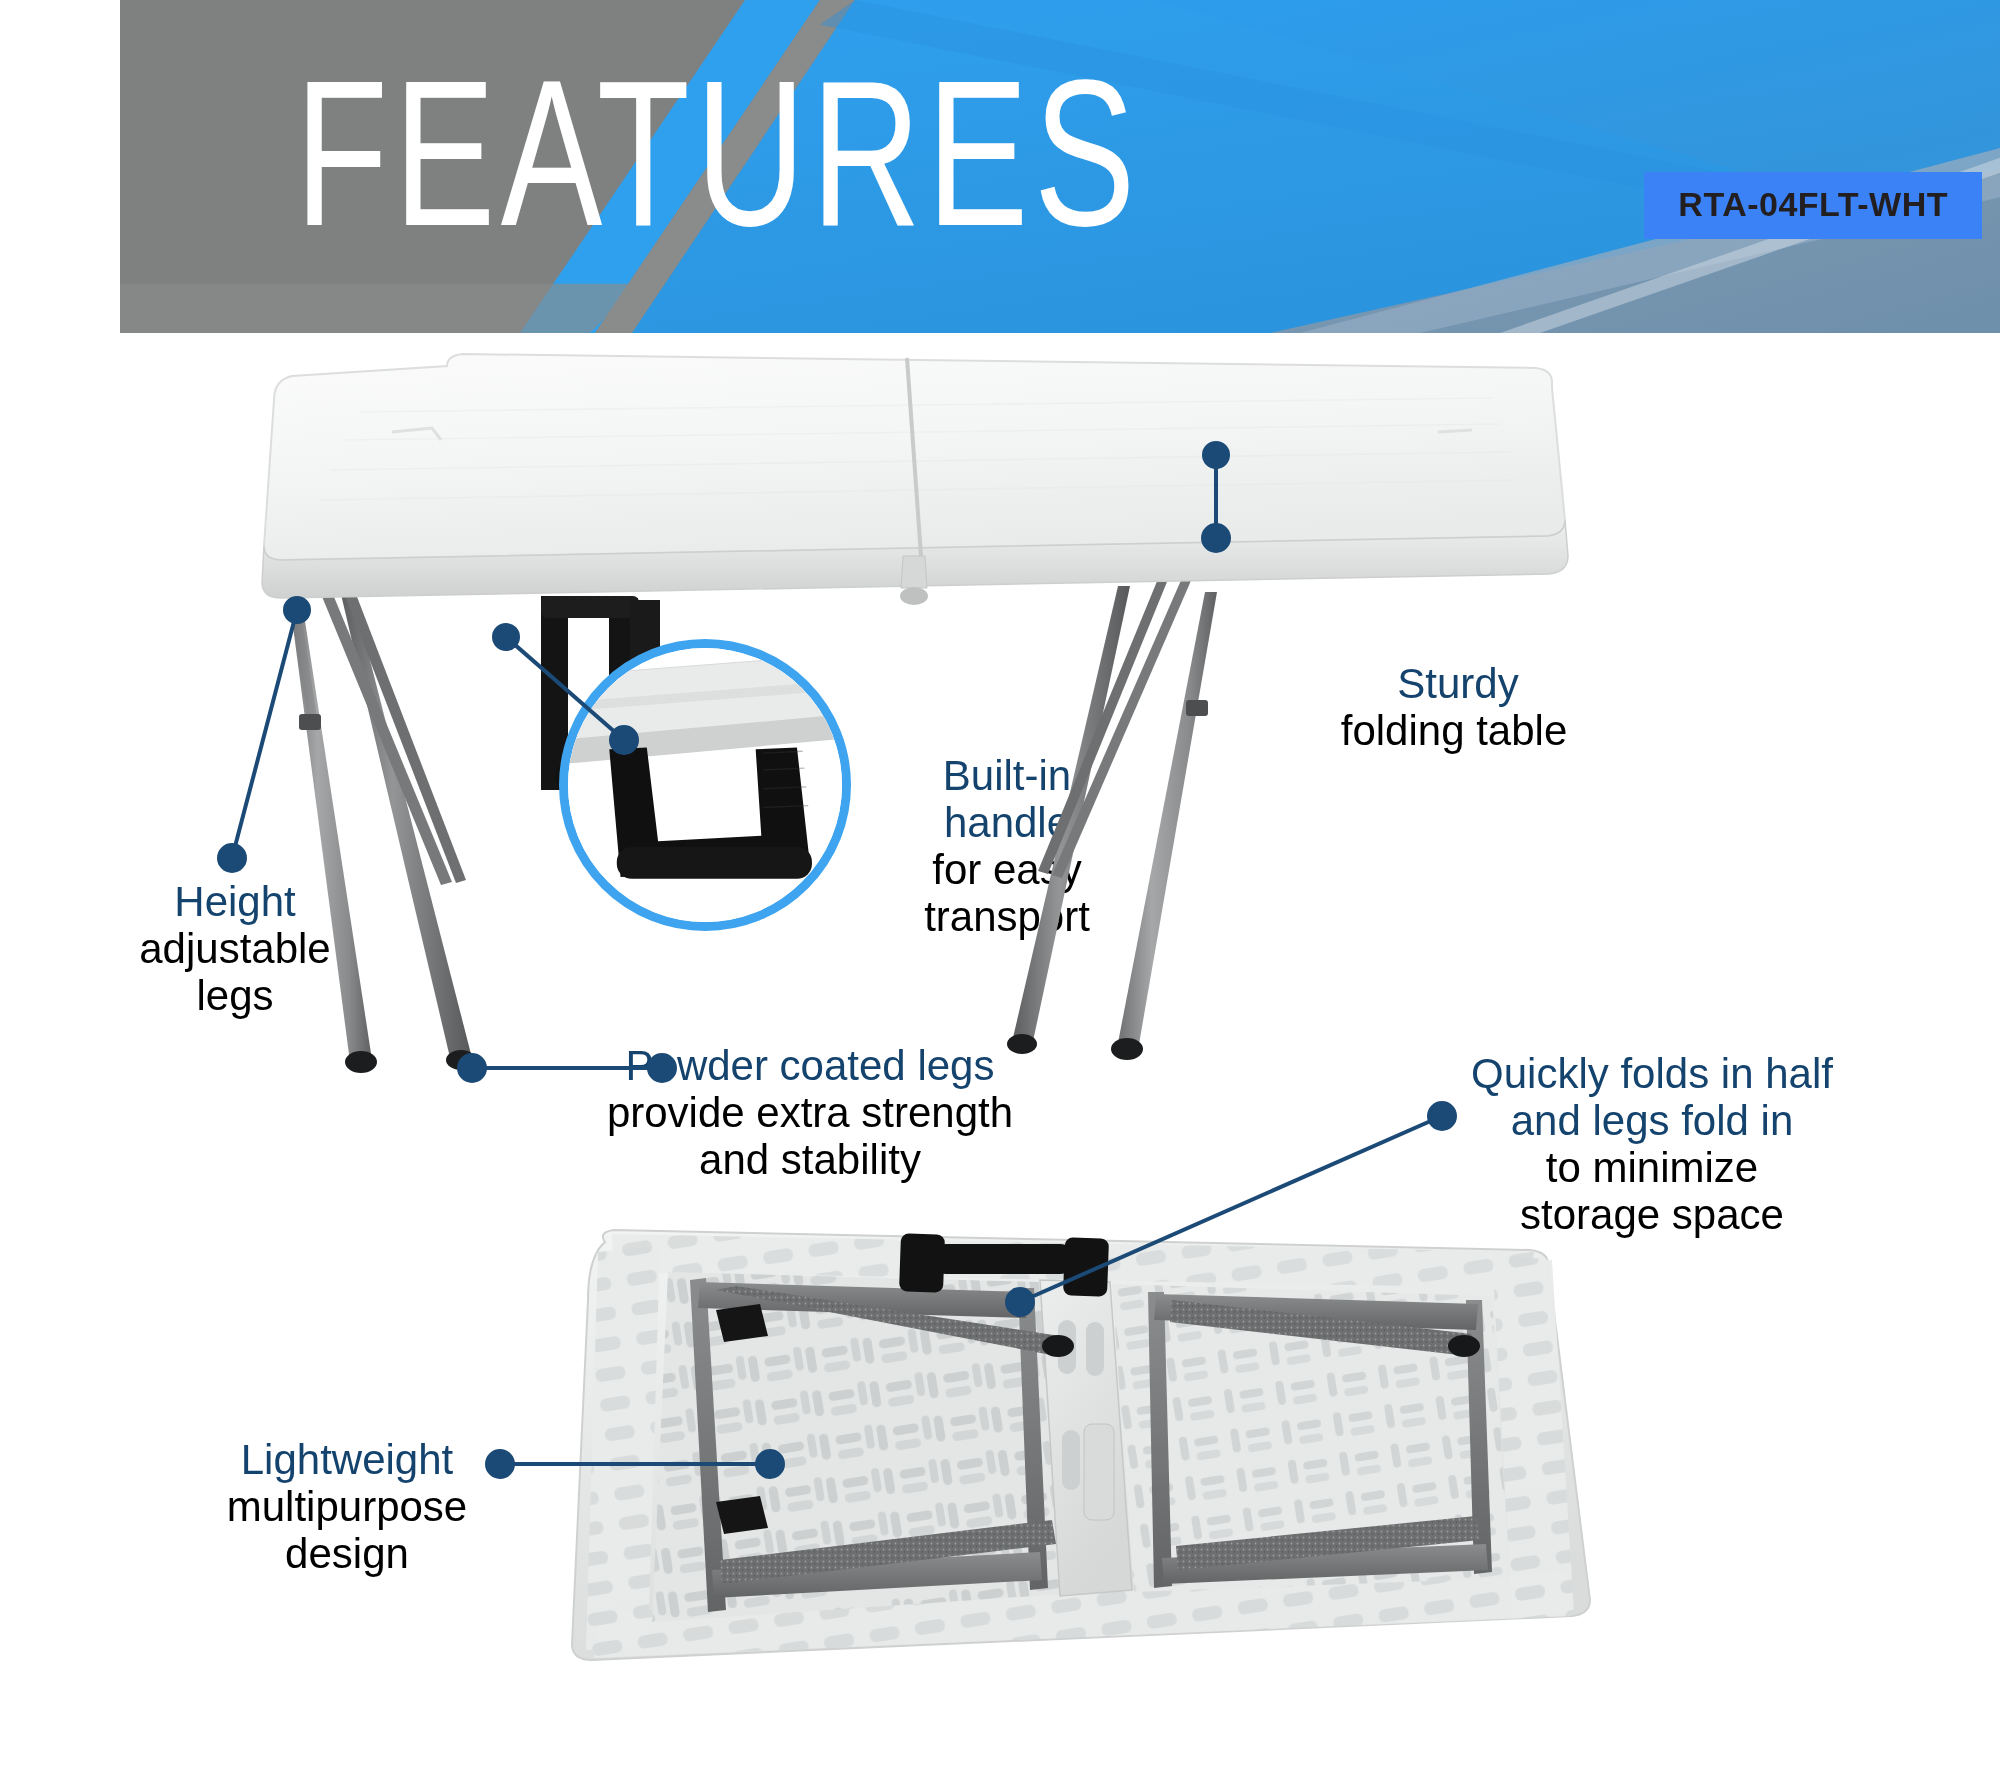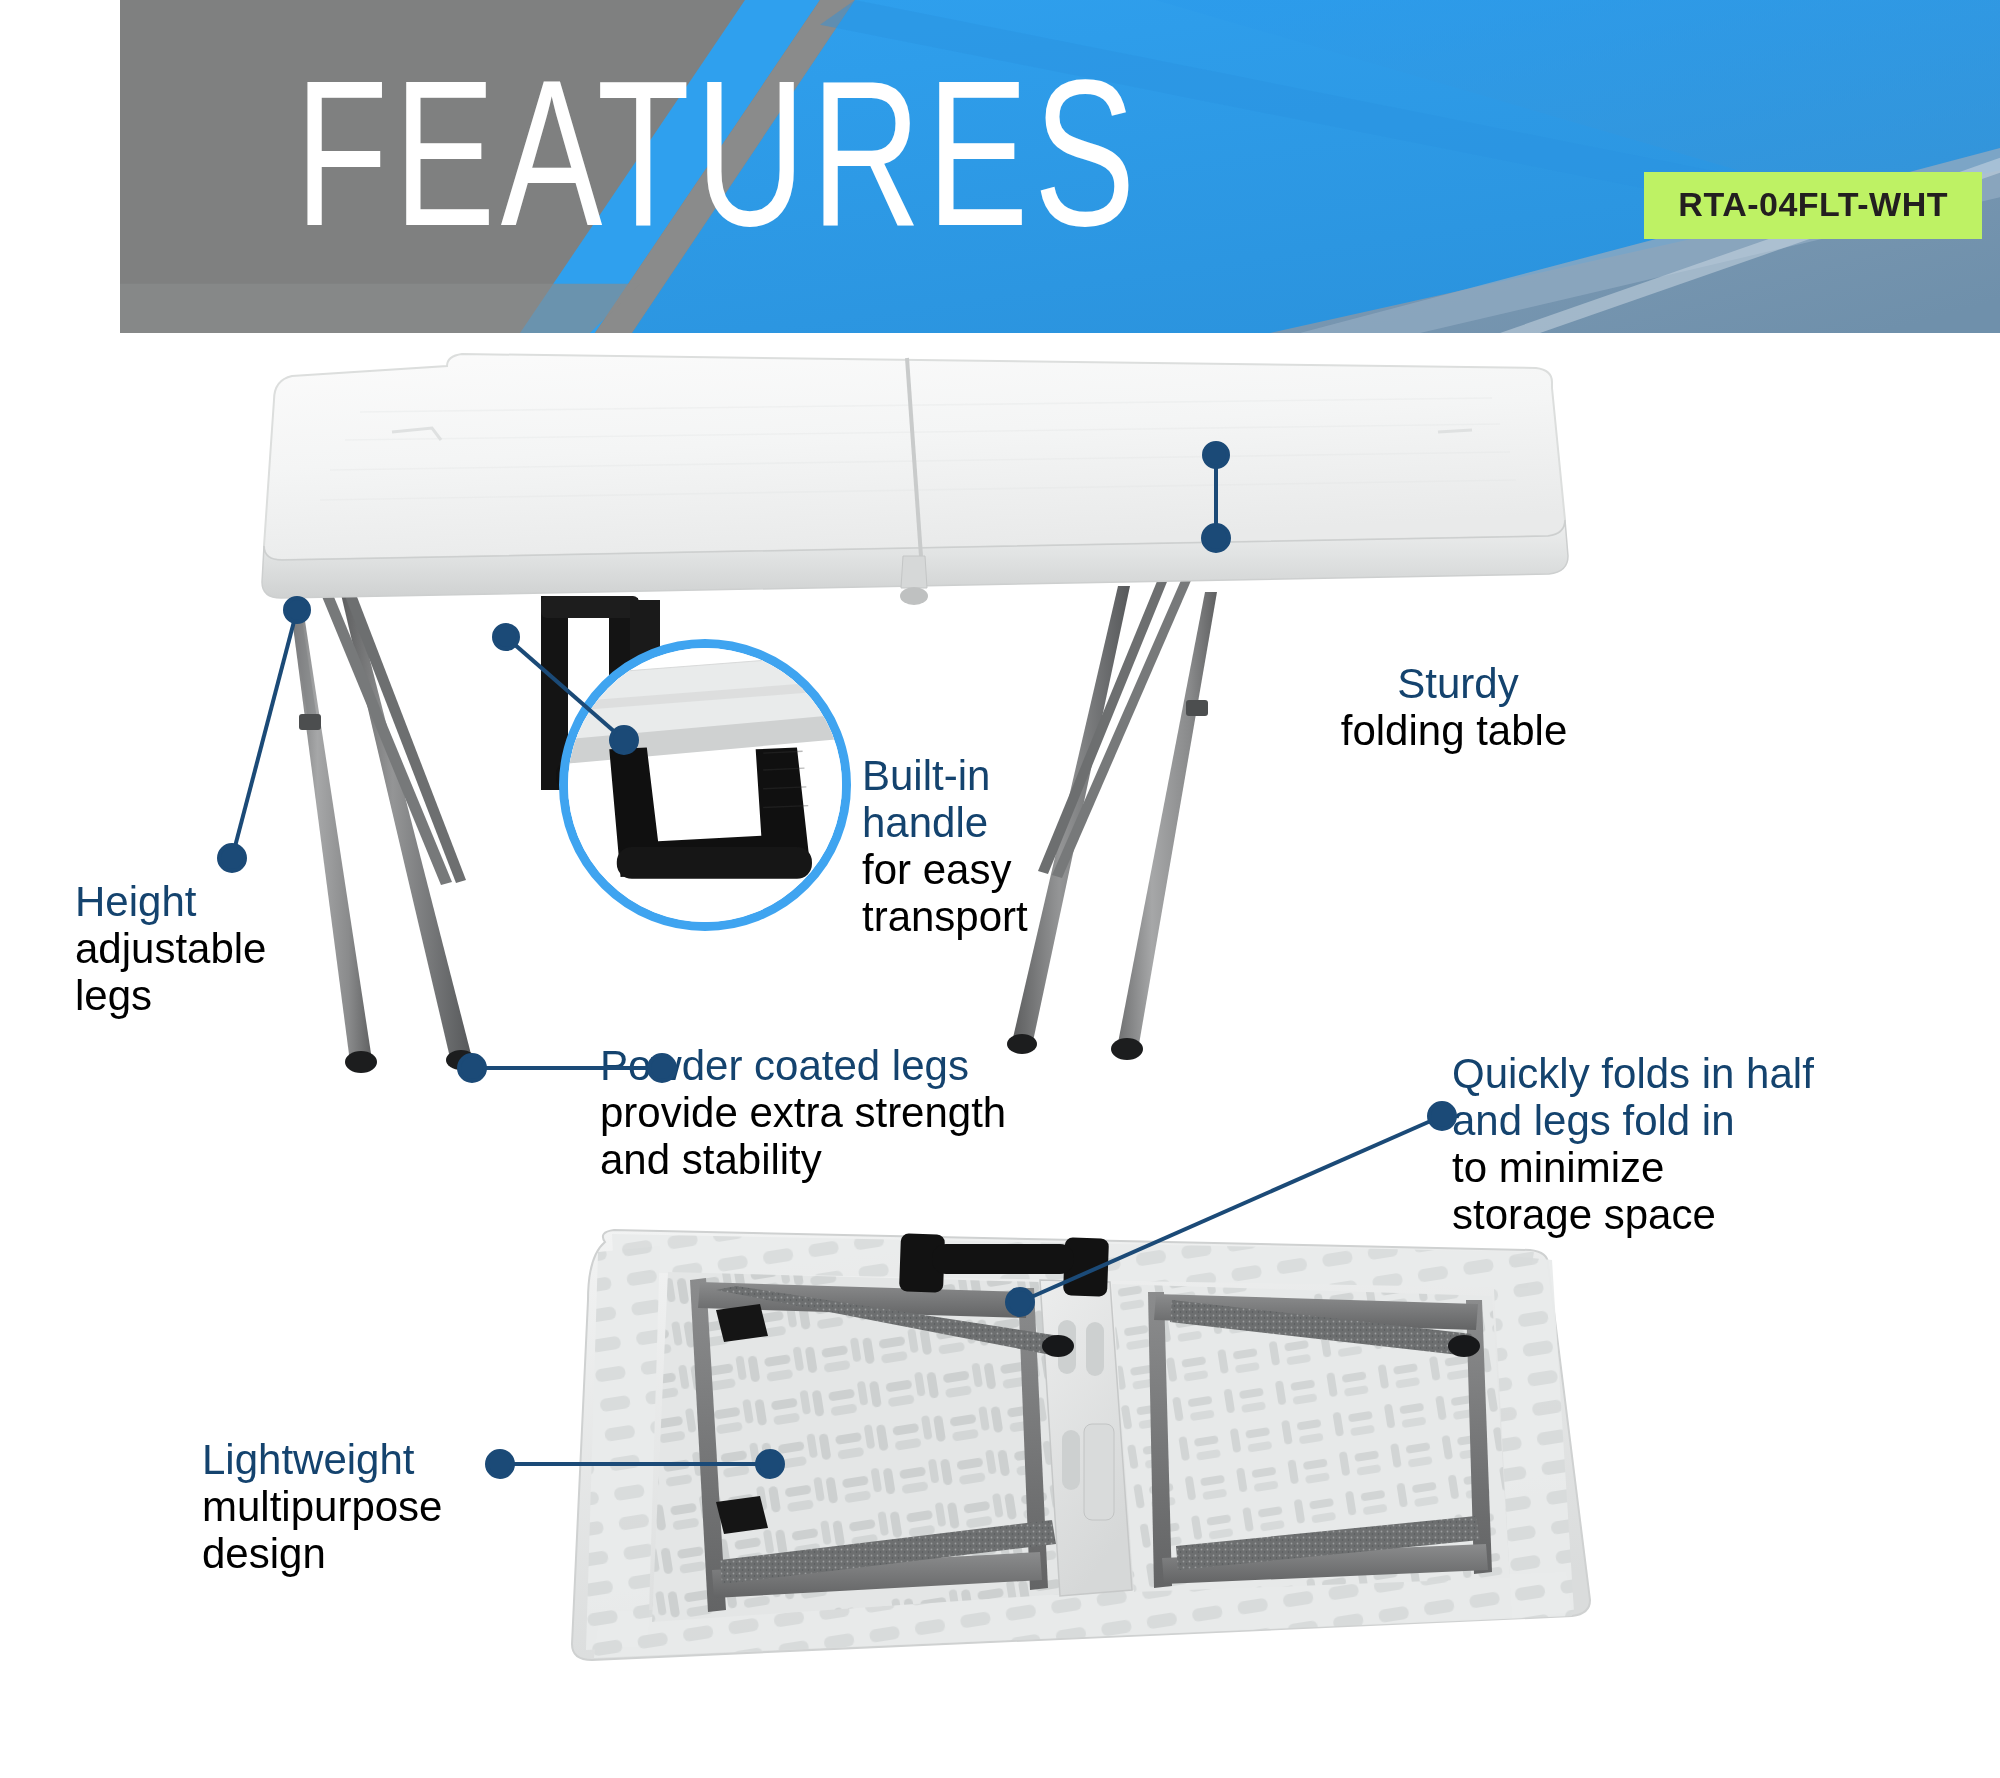--- a/index.html
+++ b/index.html
@@ -27,32 +27,33 @@
     font-weight: 300;
     font-family: "Liberation Sans", sans-serif;
     transform: scaleY(1.28) scaleX(0.94);
     transform-origin: left top;
     white-space: nowrap;
     z-index: 5;
   }
 
   .sku-badge {
     position: absolute; right: 18px; top: 172px;
-    background: #bef264;
+    background: #3b82f6;
     color: #231f20;
     font-size: 34px; font-weight: 700;
     letter-spacing: 0.5px;
     padding: 13px 34px 15px 34px;
     white-space: nowrap;
     z-index: 6;
   }
 
   
   .callout {
     position: absolute;
+    text-align: center;
     line-height: 1.12;
     font-size: 42px;
     color: #000000;
     white-space: nowrap;
   }
   .callout .hl { color: #14436e; display: block; }
   .callout .nm { color: #000000; display: block; }
 
   
   .leads { position: absolute; left:0; top:0; width:2000px; height:1778px; pointer-events:none; z-index: 30; }

